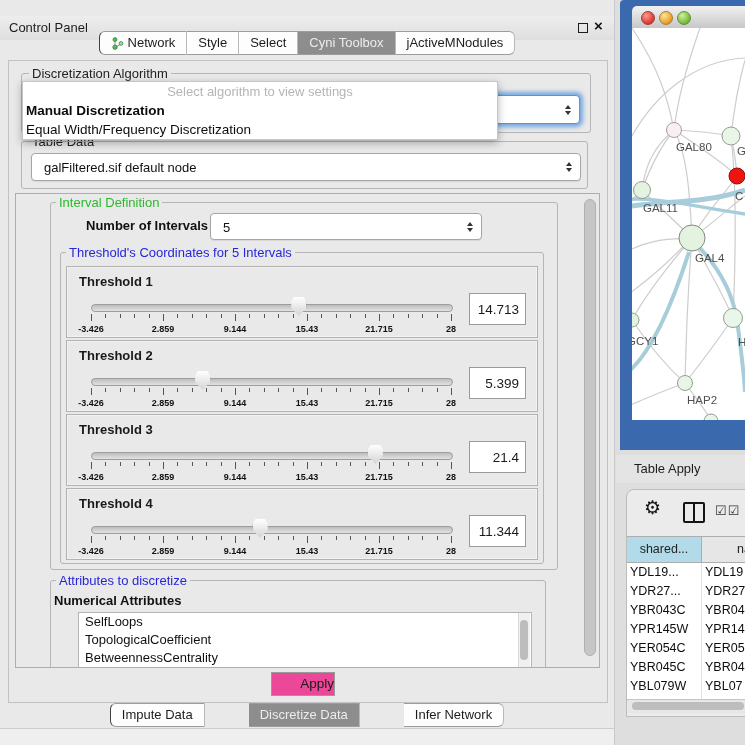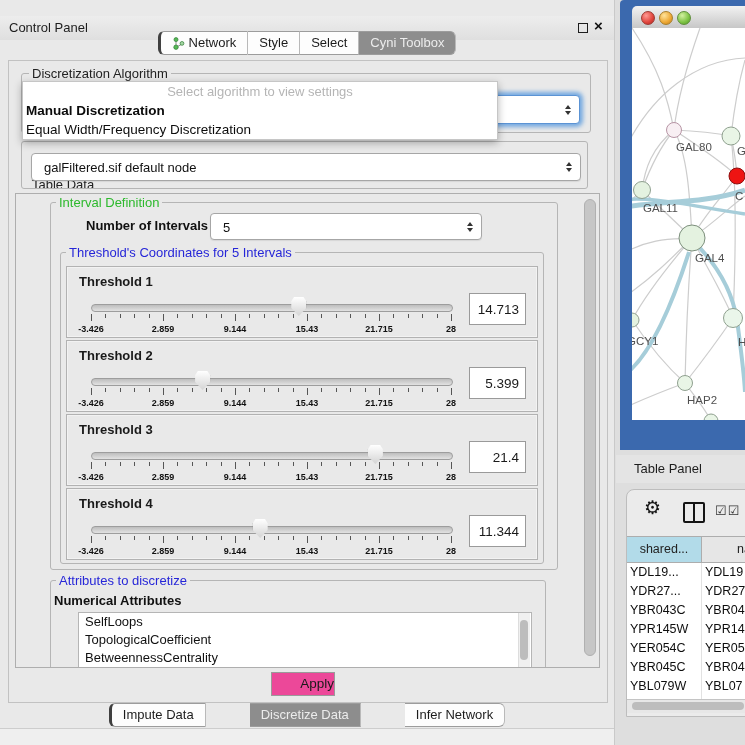--- a/index.html
+++ b/index.html
@@ -15,21 +15,21 @@
   .float-icon{position:absolute;left:578px;top:7px;width:8px;height:8px;
     border:1.4px solid #1d1d1d;background:transparent;}
   .close-icon{position:absolute;left:594px;top:1px;font-size:15px;font-weight:bold;color:#111;}
 
   .tabbar{position:absolute;left:0;width:100%;display:flex;justify-content:center;}
   .tabbar.top{top:31px;}
   .tabbar.bottom{top:703px;gap:44px;}
   .tab{height:22px;line-height:22px;padding:0 11px;background:#fdfdfd;font-size:13px;
     border-top:1px solid #9c9c9c;border-bottom:1px solid #9c9c9c;border-right:1px solid #b9b9b9;
     color:#1c1c1c;display:flex;align-items:center;gap:4px;}
-  .tab:first-child{border-left:3px solid #404040;border-radius:6px 0 0 6px;}
+  .tab:first-child{border-left:1px solid #404040;border-radius:6px 0 0 6px;}
   .tab:last-child{border-radius:0 6px 6px 0;}
   .tab.selected{background:var(--tab-sel,#8d8d8d);color:#ececec;}
   .tab-icon{display:inline-flex;}
 
   .content-panel{position:absolute;left:8px;top:60px;width:598px;height:641px;
     border:1px solid #c2c2c2;background:#e9e9e9;}
 
   .groupbox{position:absolute;border:1px solid #b5b5b5;border-radius:3px;}
   .grouptitle{position:absolute;font-size:13px;background:#e9e9e9;padding:0 3px;white-space:nowrap;}
   .gt-green{color:var(--green-title,#2db92d);}
@@ -151,20 +151,23 @@
         </div>
         <div class="tab">
           <span>Style</span>
         </div>
         <div class="tab">
           <span>Select</span>
         </div>
         <div class="tab selected">
           <span>Cyni Toolbox</span>
         </div>
+        <div class="tab">
+          <span>jActiveMNodules</span>
+        </div>
       </div>
 
     <div class="content-panel">
 
       <span class="grouptitle" style="left:20px;top:5px;color:#222;z-index:1;">Discretization Algorithm</span>
       <div class="groupbox" style="left:12px;top:12px;width:568px;height:58px;z-index:0;"></div>
       <div class="combo focused" style="left:22px;top:34px;width:547px;height:27px;z-index:2;">
         <span class="stepper">
             <i class="arr-up"></i>
             <i class="arr-dn"></i>
@@ -172,21 +175,21 @@
       </div>
 
       <div class="popup" style="top:20px;">
         <div class="popup-hint">Select algorithm to view settings</div>
         <div id="popup-options">
             <div class="popup-opt bold">Manual Discretization</div>
             <div class="popup-opt">Equal Width/Frequency Discretization</div>
           </div>
       </div>
 
-      <span class="grouptitle" style="left:20px;top:73px;color:#222;margin-top:43px;">Table Data</span>
+      <span class="grouptitle" style="left:20px;top:73px;color:#222;">Table Data</span>
       <div class="groupbox" style="left:12px;top:80px;width:565px;height:46px;"></div>
       <div class="combo" style="left:22px;top:92px;width:548px;height:26px;">
         <span class="val">galFiltered.sif default node</span>
         <span class="stepper">
             <i class="arr-up"></i>
             <i class="arr-dn"></i>
           </span>
       </div>
 
       <div class="viewport">
@@ -477,21 +480,21 @@
             <text x="695" y="262">GAL4</text>
             <text x="627" y="345">GCY1</text>
             <text x="738" y="346">H</text>
             <text x="687" y="404">HAP2</text>
           </g>
       </svg>
     </div>
   </div>
 
   <div class="tp-bar">
-    <span class="tp-title">Table Panel</span>
+    <span class="tp-title">Table Apply</span>
   </div>
   <div class="tp-box">
     <span class="gear">⚙</span>
     <span class="colicon"></span>
     <span class="checks">☑☑</span>
     <div class="tp-table">
       <div class="tp-header">
         <div class="tp-hcell sel" style="width:75px;">shared...</div>
         <div class="tp-hcell" style="width:85px;">na</div>
       </div>

